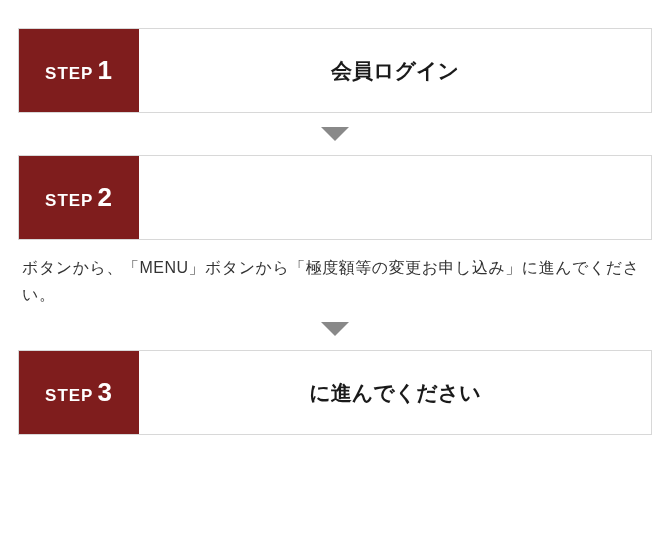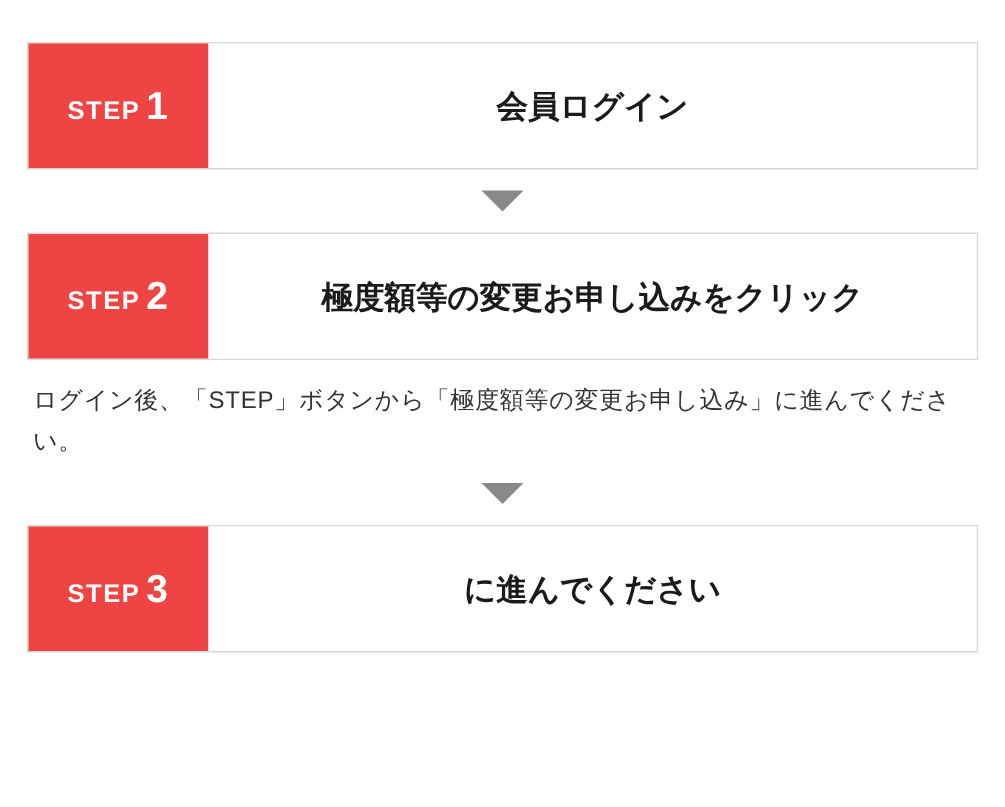--- a/index.html
+++ b/index.html
@@ -9,21 +9,21 @@
   background: #ffffff;
   font-family: "Hiragino Kaku Gothic ProN", "Yu Gothic", "Meiryo", sans-serif;
   padding: 28px 18px 10px 18px;
 }
 .step-row {
   display: flex;
   border: 1px solid #d8d8d8;
 }
 .step-badge {
   width: 120px;
-  background: #ef4444;
+  background: #7f1d1d;
   color: #ffffff;
   display: flex;
   align-items: baseline;
   justify-content: center;
   font-weight: bold;
   padding: 26px 0;
   letter-spacing: 1px;
 }
 .step-word { font-size: 17px; margin-right: 4px; }
 .step-num { font-size: 26px; }
@@ -69,23 +69,22 @@
 </div>
 
 <div class="arrow"></div>
 
 <div class="block">
   <div class="step-row">
     <div class="step-badge">
       <span class="step-word">STEP</span>
       <span class="step-num">2</span>
     </div>
-    <div class="step-title">極度額等の変更お申し込みをクリック</div>
   </div>
-  <div class="desc">ログイン後、「STEP」ボタンから「極度額等の変更お申し込み」に進んでください。</div>
+  <div class="desc">ボタンから、「MENU」ボタンから「極度額等の変更お申し込み」に進んでください。</div>
 </div>
 
 <div class="arrow"></div>
 
 <div class="block">
   <div class="step-row">
     <div class="step-badge">
       <span class="step-word">STEP</span>
       <span class="step-num">3</span>
     </div>

